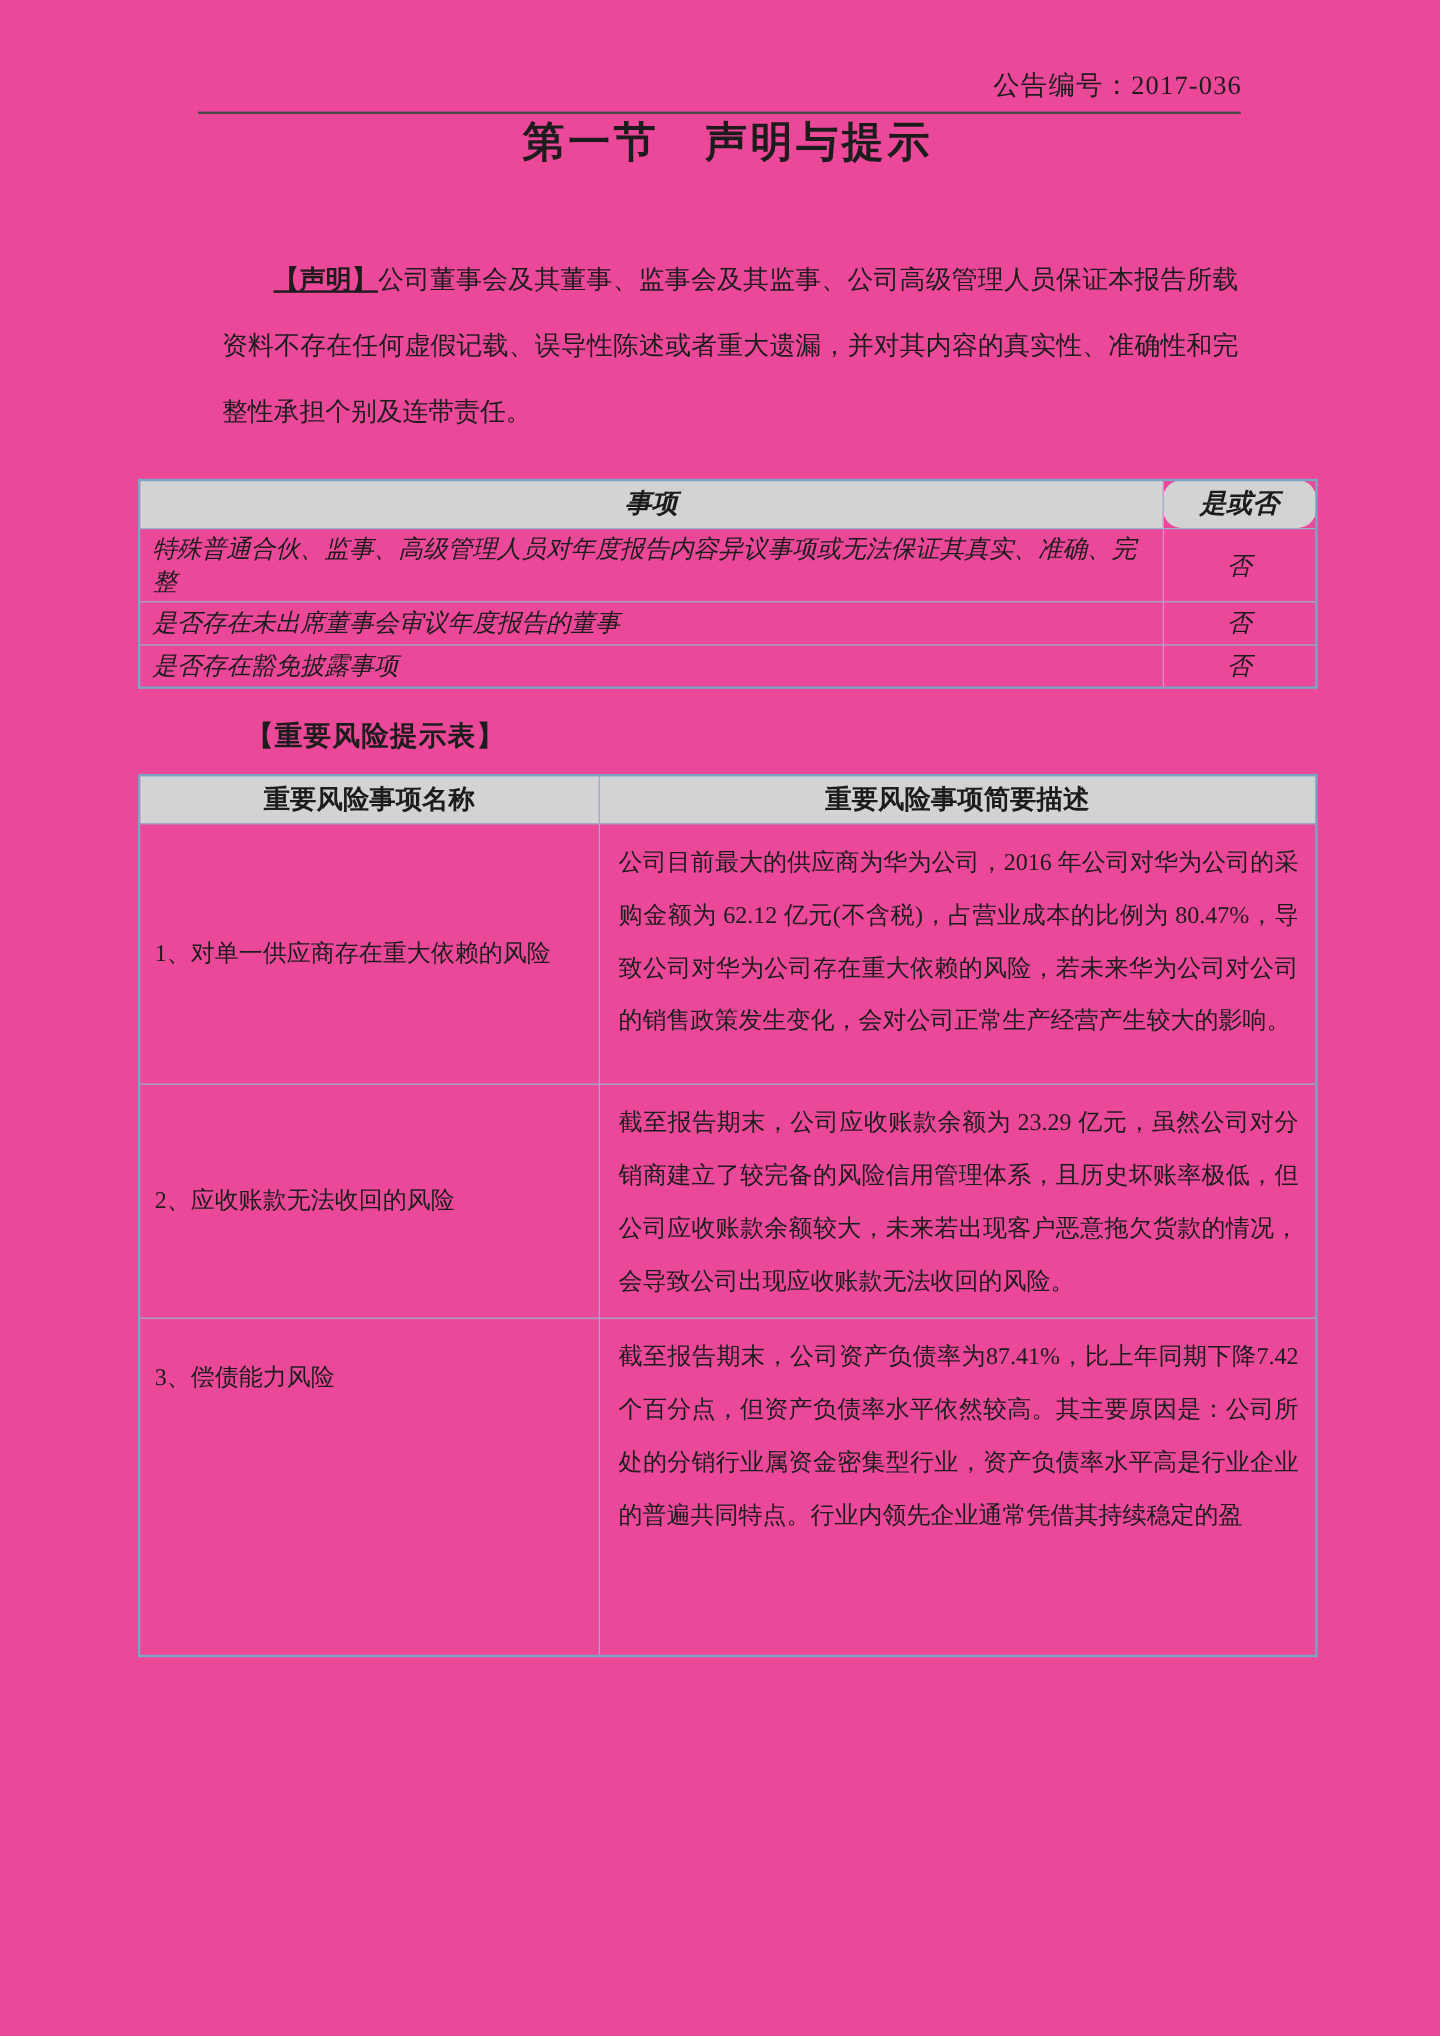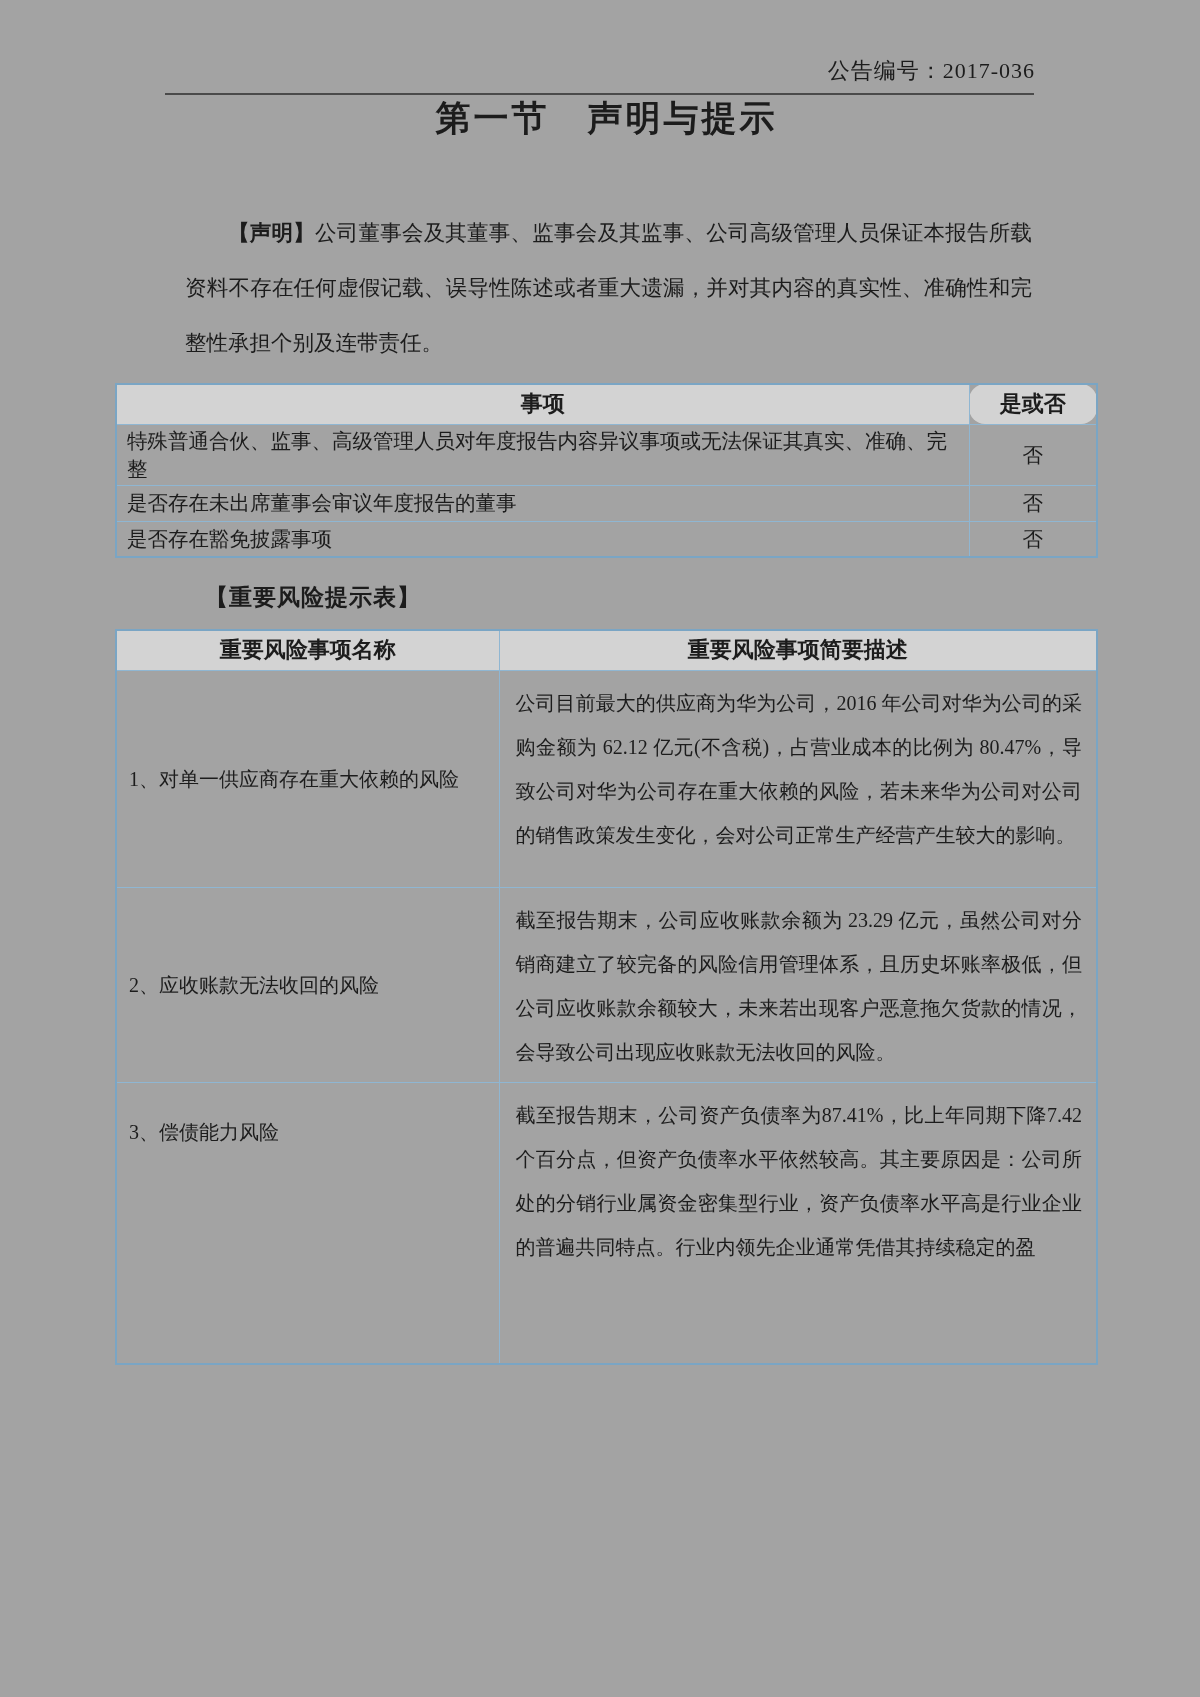--- a/index.html
+++ b/index.html
@@ -4,21 +4,21 @@
 <style>
   * { margin: 0; padding: 0; box-sizing: border-box; }
   html, body { background: #ffffff; }
   body {
     width: 1200px; height: 1697px;
     font-family: "Liberation Serif", "DejaVu Serif", serif;
     color: var(--text, #1c1c1c);
     position: relative;
     overflow: hidden;
   }
-  .page { width: 1200px; height: 1697px; background: #a3a3a3; }
+  .page { width: 1200px; height: 1697px; background: #ec4899; }
   .content { padding: 0 102px 0 115px; }
 
   .doc-header {
     padding-top: 56px;
     text-align: right;
     padding-right: 63px;
     font-size: 22px;
     letter-spacing: 1px;
   }
   .header-rule {
@@ -35,40 +35,40 @@
     letter-spacing: 3px;
   }
 
   .body-text {
     margin: 64px 66px 0 70px;
     font-size: 21.5px;
     line-height: 55px;
     text-align: justify;
   }
   .body-text p { text-indent: 2em; }
-  .b { font-weight: bold; }
+  .b { font-weight: bold; text-decoration: underline; }
   .u { text-decoration: underline; text-underline-offset: 7px; }
 
   table {
     border-collapse: collapse;
     width: 983px;
     table-layout: fixed;
   }
   table, th, td { border: 1px solid var(--border_blue, #8fb6d2); }
   table { border-width: 2px; border-color: #7aa5c4; }
   th {
     background: var(--header_gray, #d3d3d3);
     font-family: "Liberation Sans", "DejaVu Sans", sans-serif;
     font-weight: bold;
     font-size: 22px;
     height: 40px;
     text-align: center;
   }
 
-  .matters-table { margin-top: 12px; }
+  .matters-table { margin-top: 28px; font-style: italic; }
   .matters-table td {
     font-size: 20.5px;
     height: 36px;
     padding: 2px 10px;
     text-align: left;
     vertical-align: middle;
   }
   .matters-table .col-answer { width: 128px; border-radius: 16px; }
   .matters-table td.answer-cell { text-align: center; padding: 2px 4px; }
 

